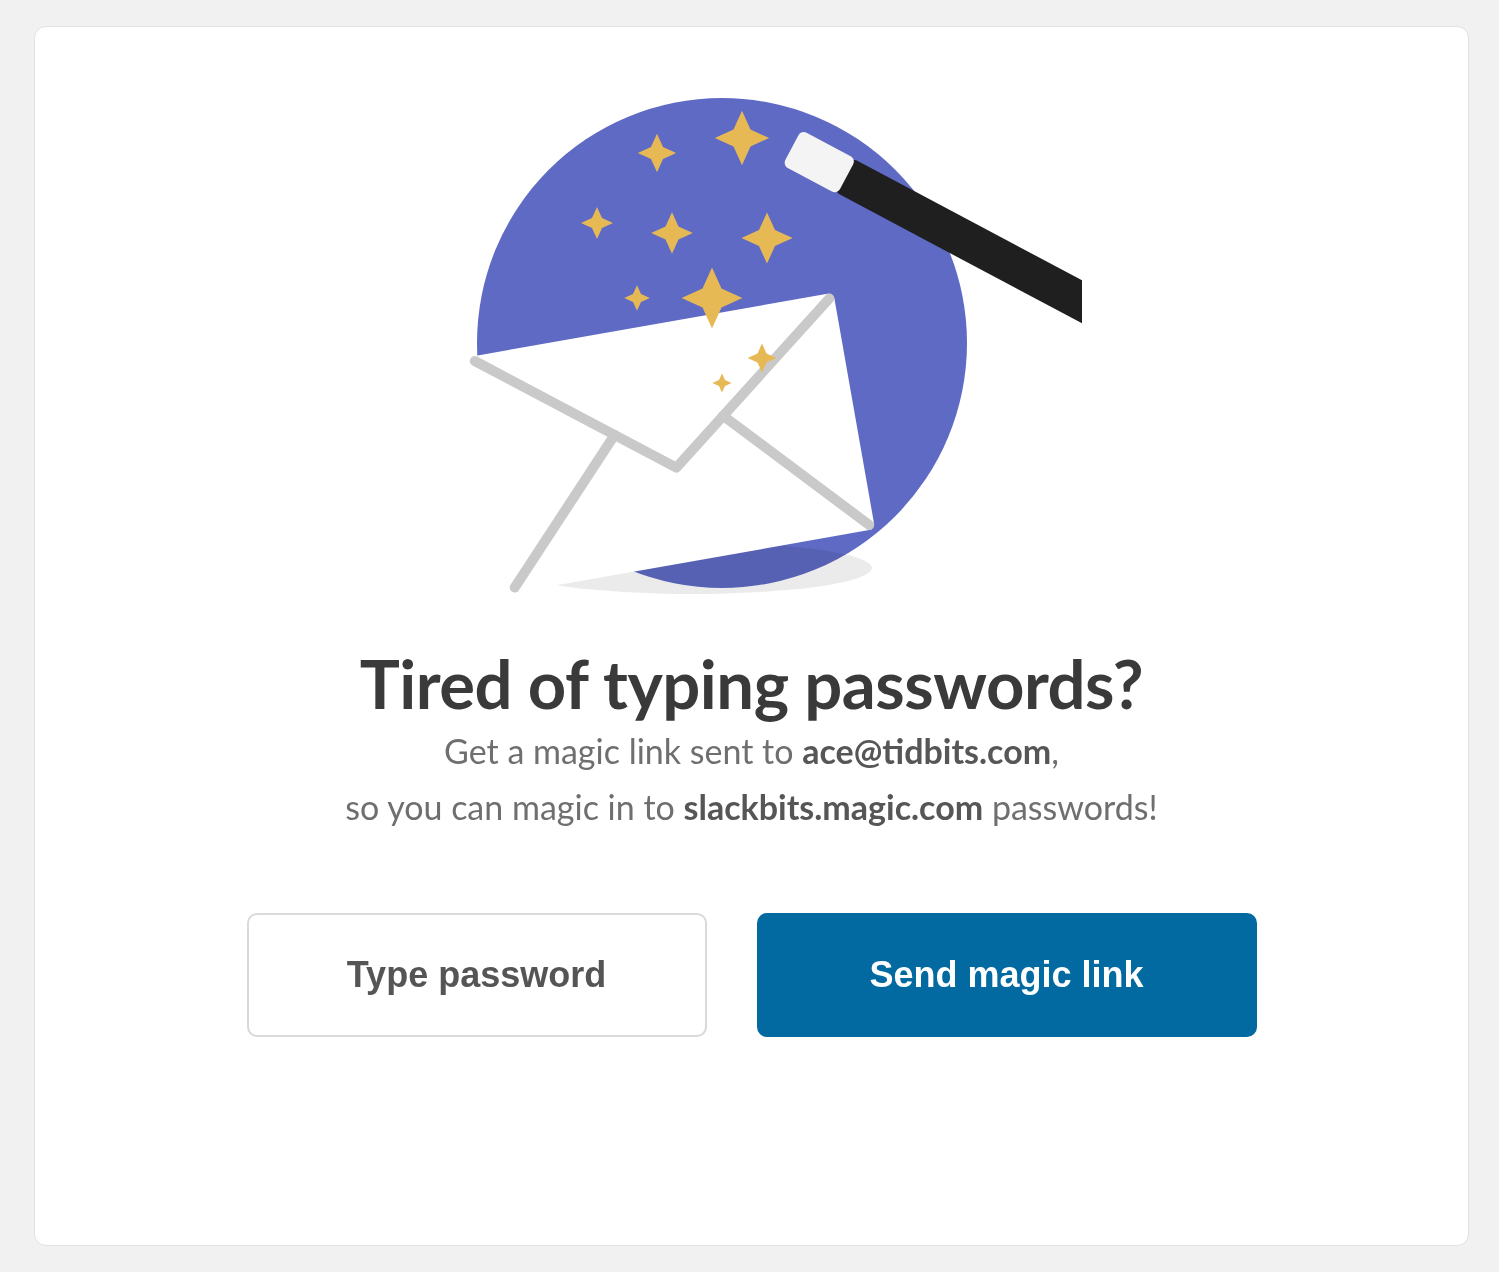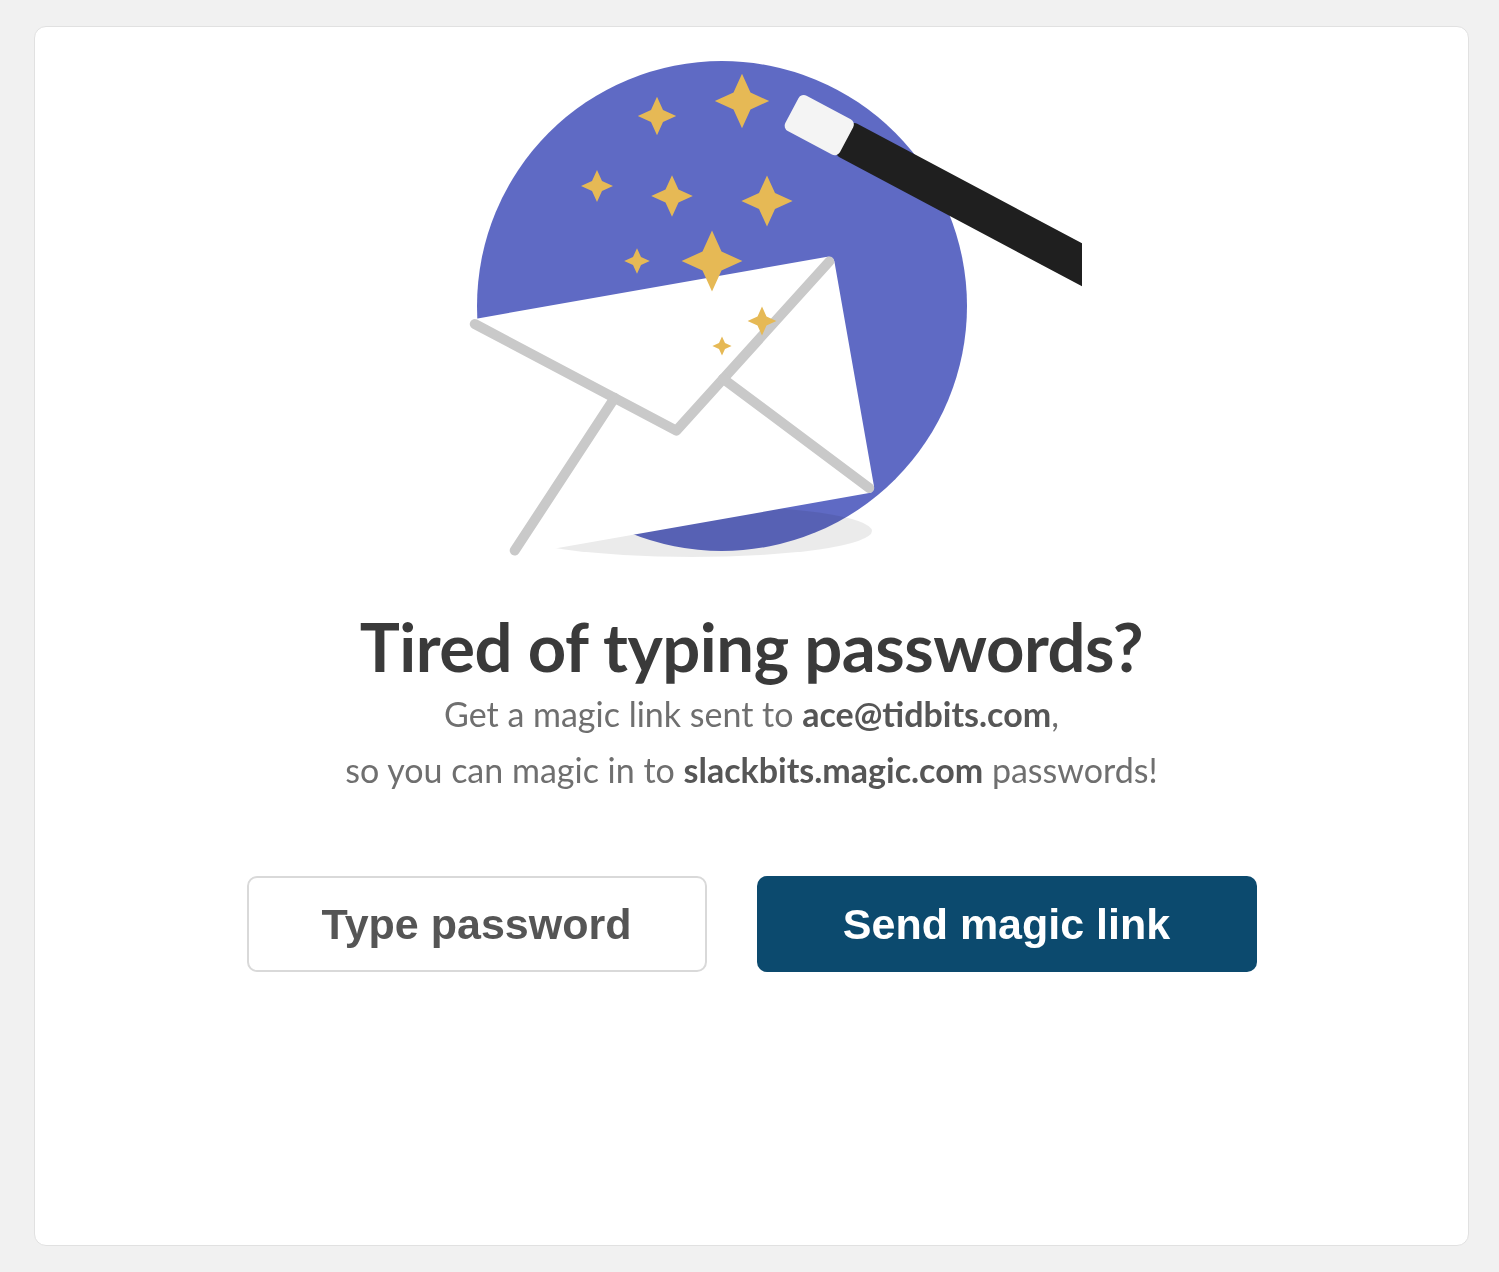--- a/index.html
+++ b/index.html
@@ -17,21 +17,21 @@
     top:26px;
     width:1435px;
     height:1220px;
     background:#ffffff;
     border:1px solid #e1e1e1;
     border-radius:12px;
     box-sizing:border-box;
     display:flex;
     flex-direction:column;
     align-items:center;
-    padding-top:29px;
+    padding-top:66px;
   }
   .illus-wrap{
     position:relative;
     width:520px;
     height:520px;
   }
   .illus-wrap svg{
     position:absolute;
     left:-70px;
     top:-10px;
@@ -53,40 +53,40 @@
   .sub .b{
     font-weight:700;
     color:#565656;
   }
   .btn-row{
     display:flex;
     gap:50px;
     margin-top:78px;
   }
   .btn{
-    height:96px;
+    height:124px;
     border-radius:10px;
-    font-size:43px;
+    font-size:36px;
     font-weight:700;
     display:flex;
     align-items:center;
     justify-content:center;
     cursor:pointer;
     box-sizing:border-box;
     user-select:none;
   }
   .btn-secondary{
     width:460px;
     background:#ffffff;
     color:#555555;
     border:2px solid #d9d9d9;
   }
   .btn-primary{
     width:500px;
-    background:#0c4a6e;
+    background:#0369a1;
     color:#ffffff;
     border:none;
   }
 </style>
 </head>
 <body>
 
 <div class="card">
 
   <div class="illus-wrap">

